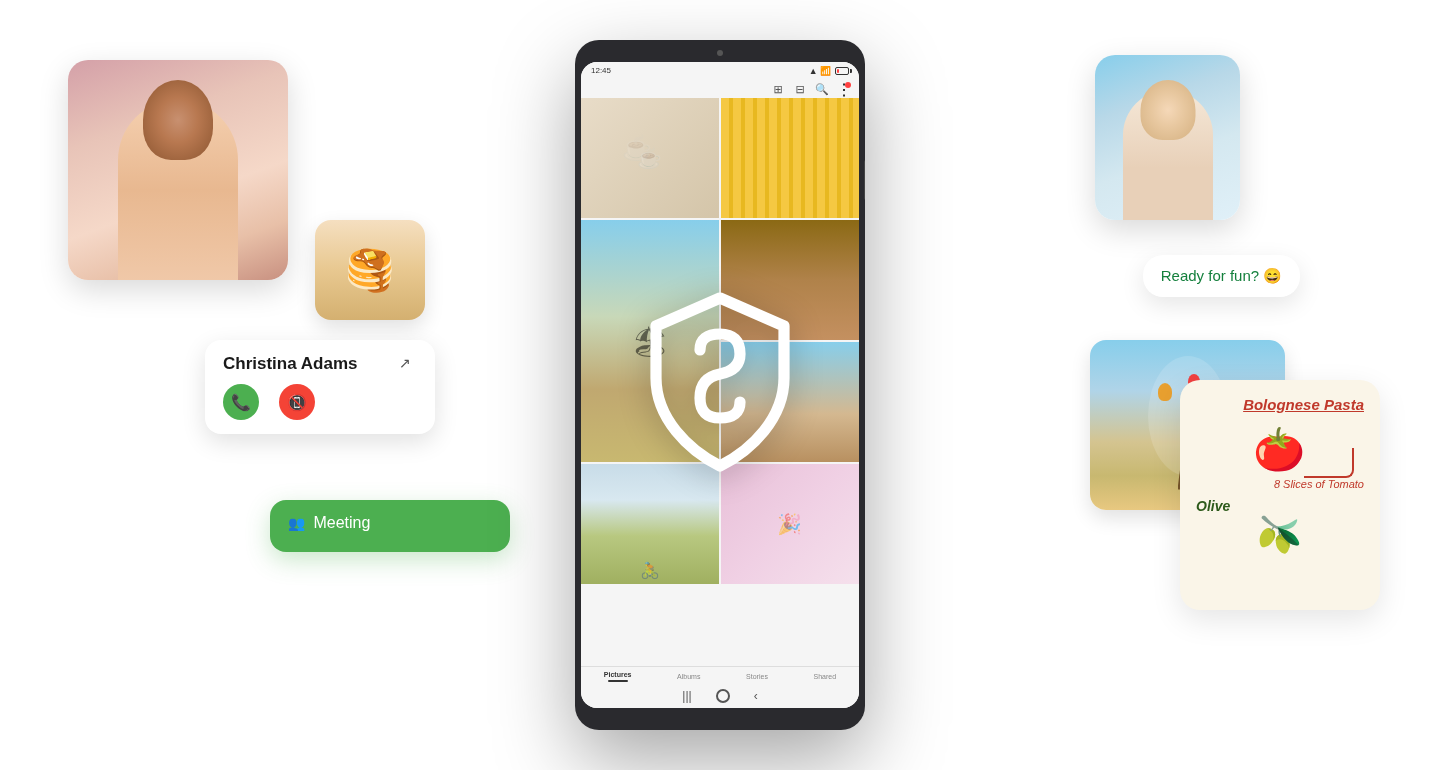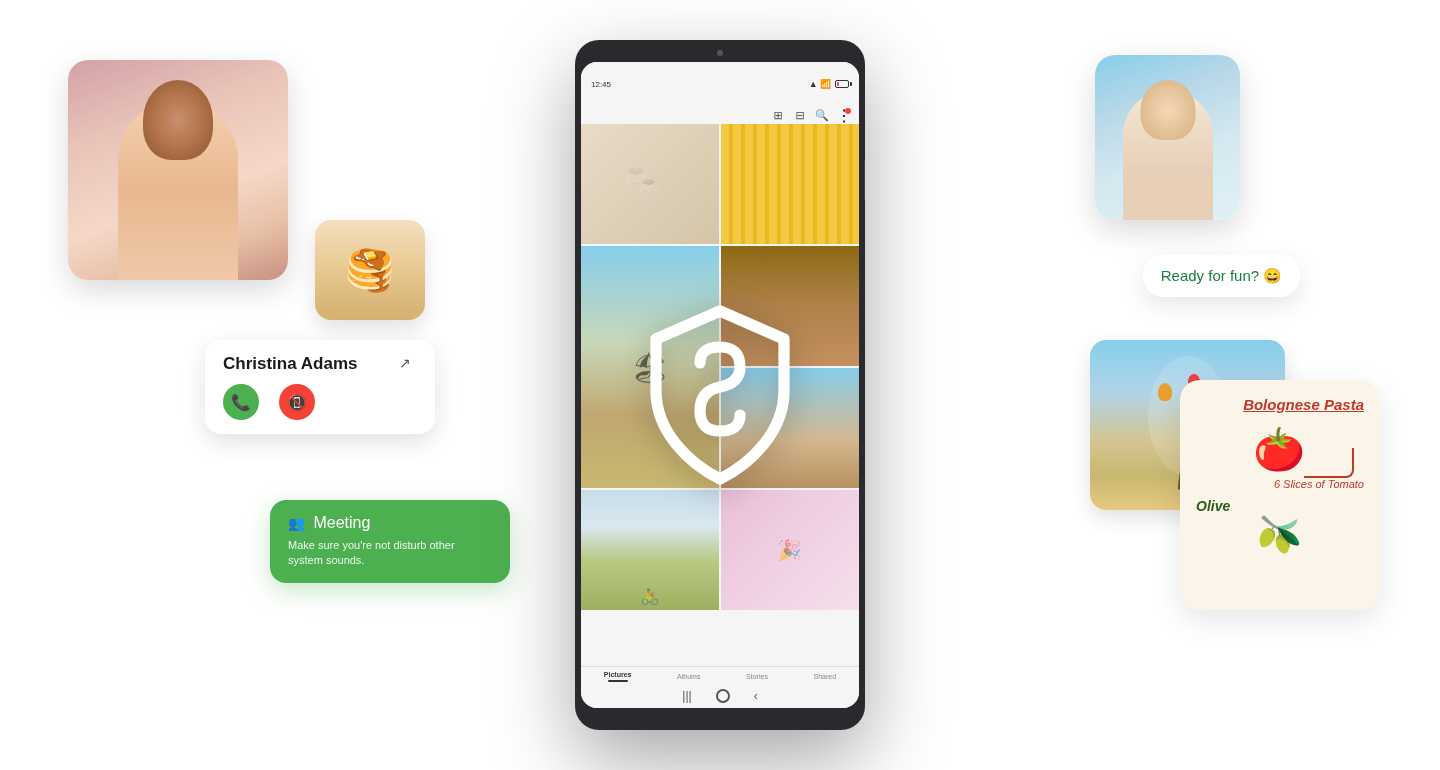--- a/index.html
+++ b/index.html
@@ -66,22 +66,22 @@
       overflow: hidden;
       display: flex;
       flex-direction: column;
     }
 
     
     .status-bar {
       background: #f5f5f5;
       display: flex;
       justify-content: space-between;
-      align-items: flex-end;
-      padding: 17px 10px;
+      align-items: flex-start;
+      padding: 4px 10px;
       font-size: 8px;
       color: #333;
       flex-shrink: 0;
     }
     .status-icons {
       display: flex;
       gap: 3px;
       align-items: center;
     }
     .battery-icon {
@@ -592,21 +592,20 @@
       <div class="call-accept">📞</div>
       <div class="call-decline">📵</div>
     </div>
   </div>
 
   <div class="meeting-notification">
     <div class="meeting-title-row">
       <span class="meeting-icon">👥</span>
       <span class="meeting-title">Meeting</span>
     </div>
-    <p class="meeting-desc">Make sure you're not disturb other system sounds.</p>
   </div>
 
   <div class="tablet">
     <div class="tablet-camera"></div>
     <div class="tablet-side-button"></div>
 
     <div class="tablet-screen">
 
       <div class="status-bar">
         <span>12:45</span>
@@ -701,19 +700,19 @@
 
       <div style="position:absolute; bottom:12%; left:50%; transform:translateX(-50%); width:20px; height:45px; background:rgba(80,40,10,0.7); border-radius:10px 10px 0 0; clip-path: polygon(30% 0%, 70% 0%, 80% 30%, 100% 100%, 0% 100%, 20% 30%)"></div>
     </div>
   </div>
 
   <div class="recipe-card">
     <div class="recipe-title">Bolognese Pasta</div>
     <div class="recipe-tomato">🍅</div>
     <div class="recipe-annotation">
       <div class="recipe-arrow"></div>
-      <span>6 Slices of Tomato</span>
+      <span>8 Slices of Tomato</span>
     </div>
     <div class="recipe-olive-label">Olive</div>
     <div class="recipe-olive-img">🫒</div>
   </div>
 
 </div>
 
 </body></html>

